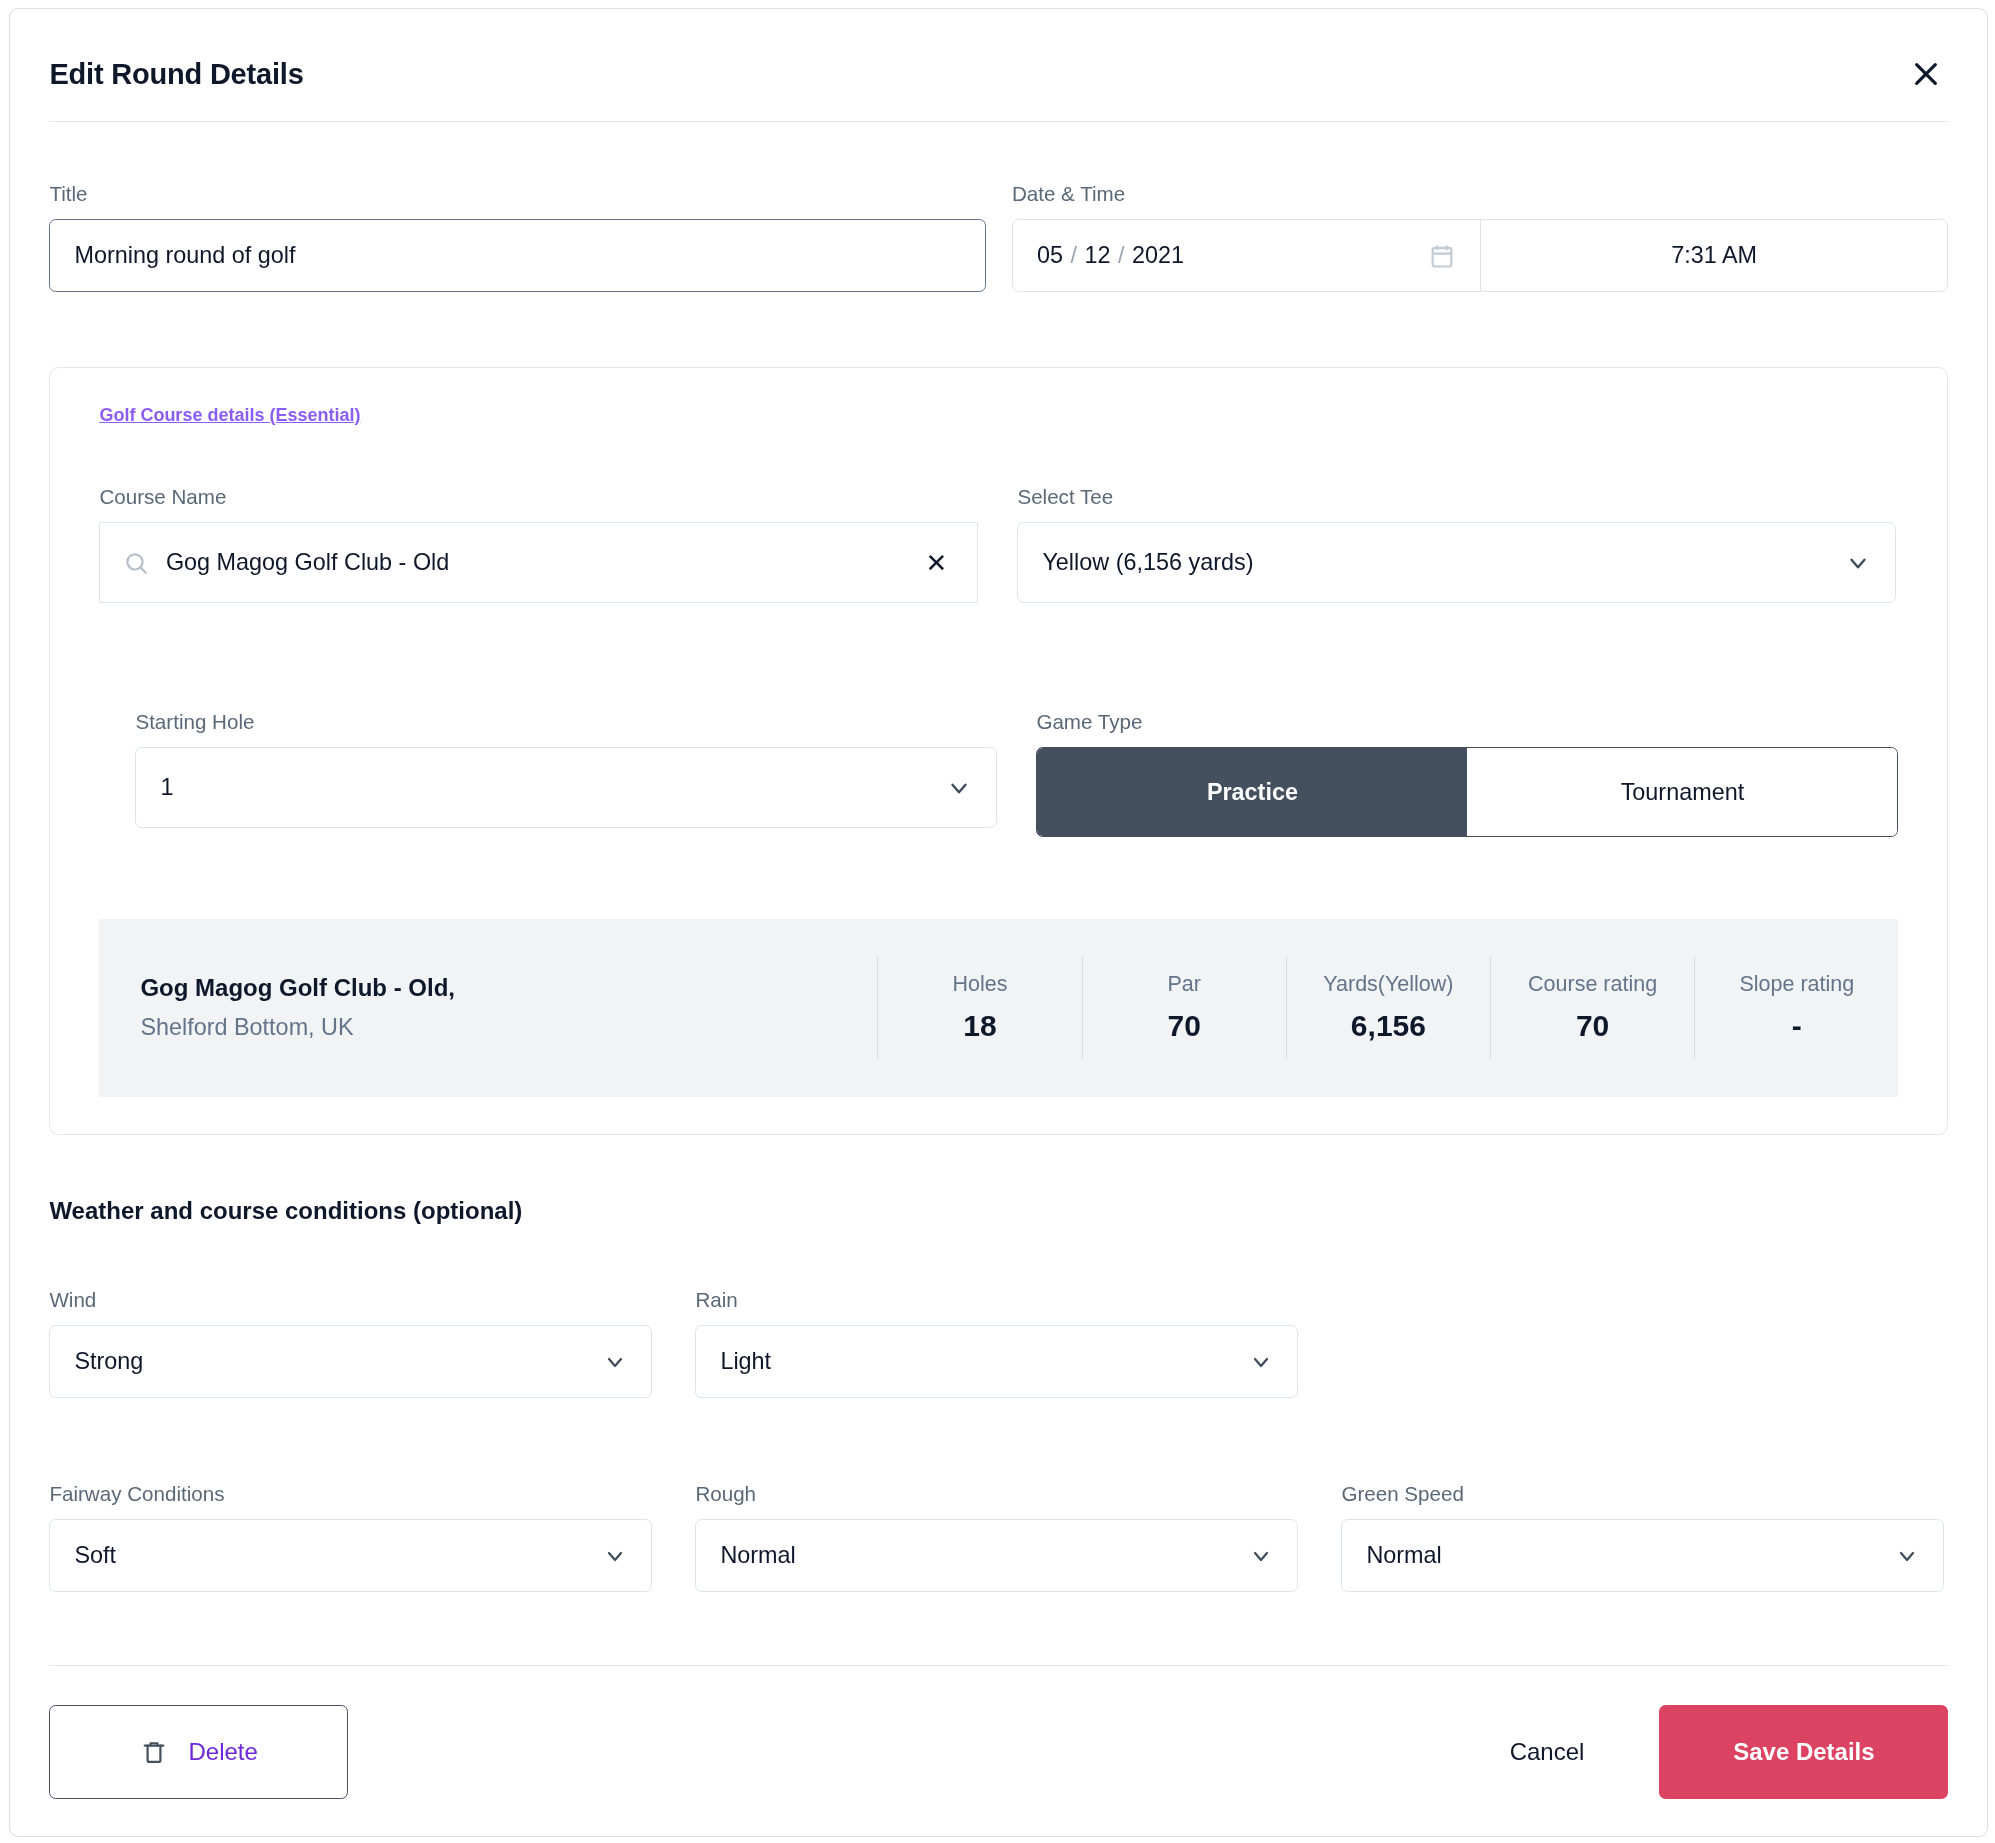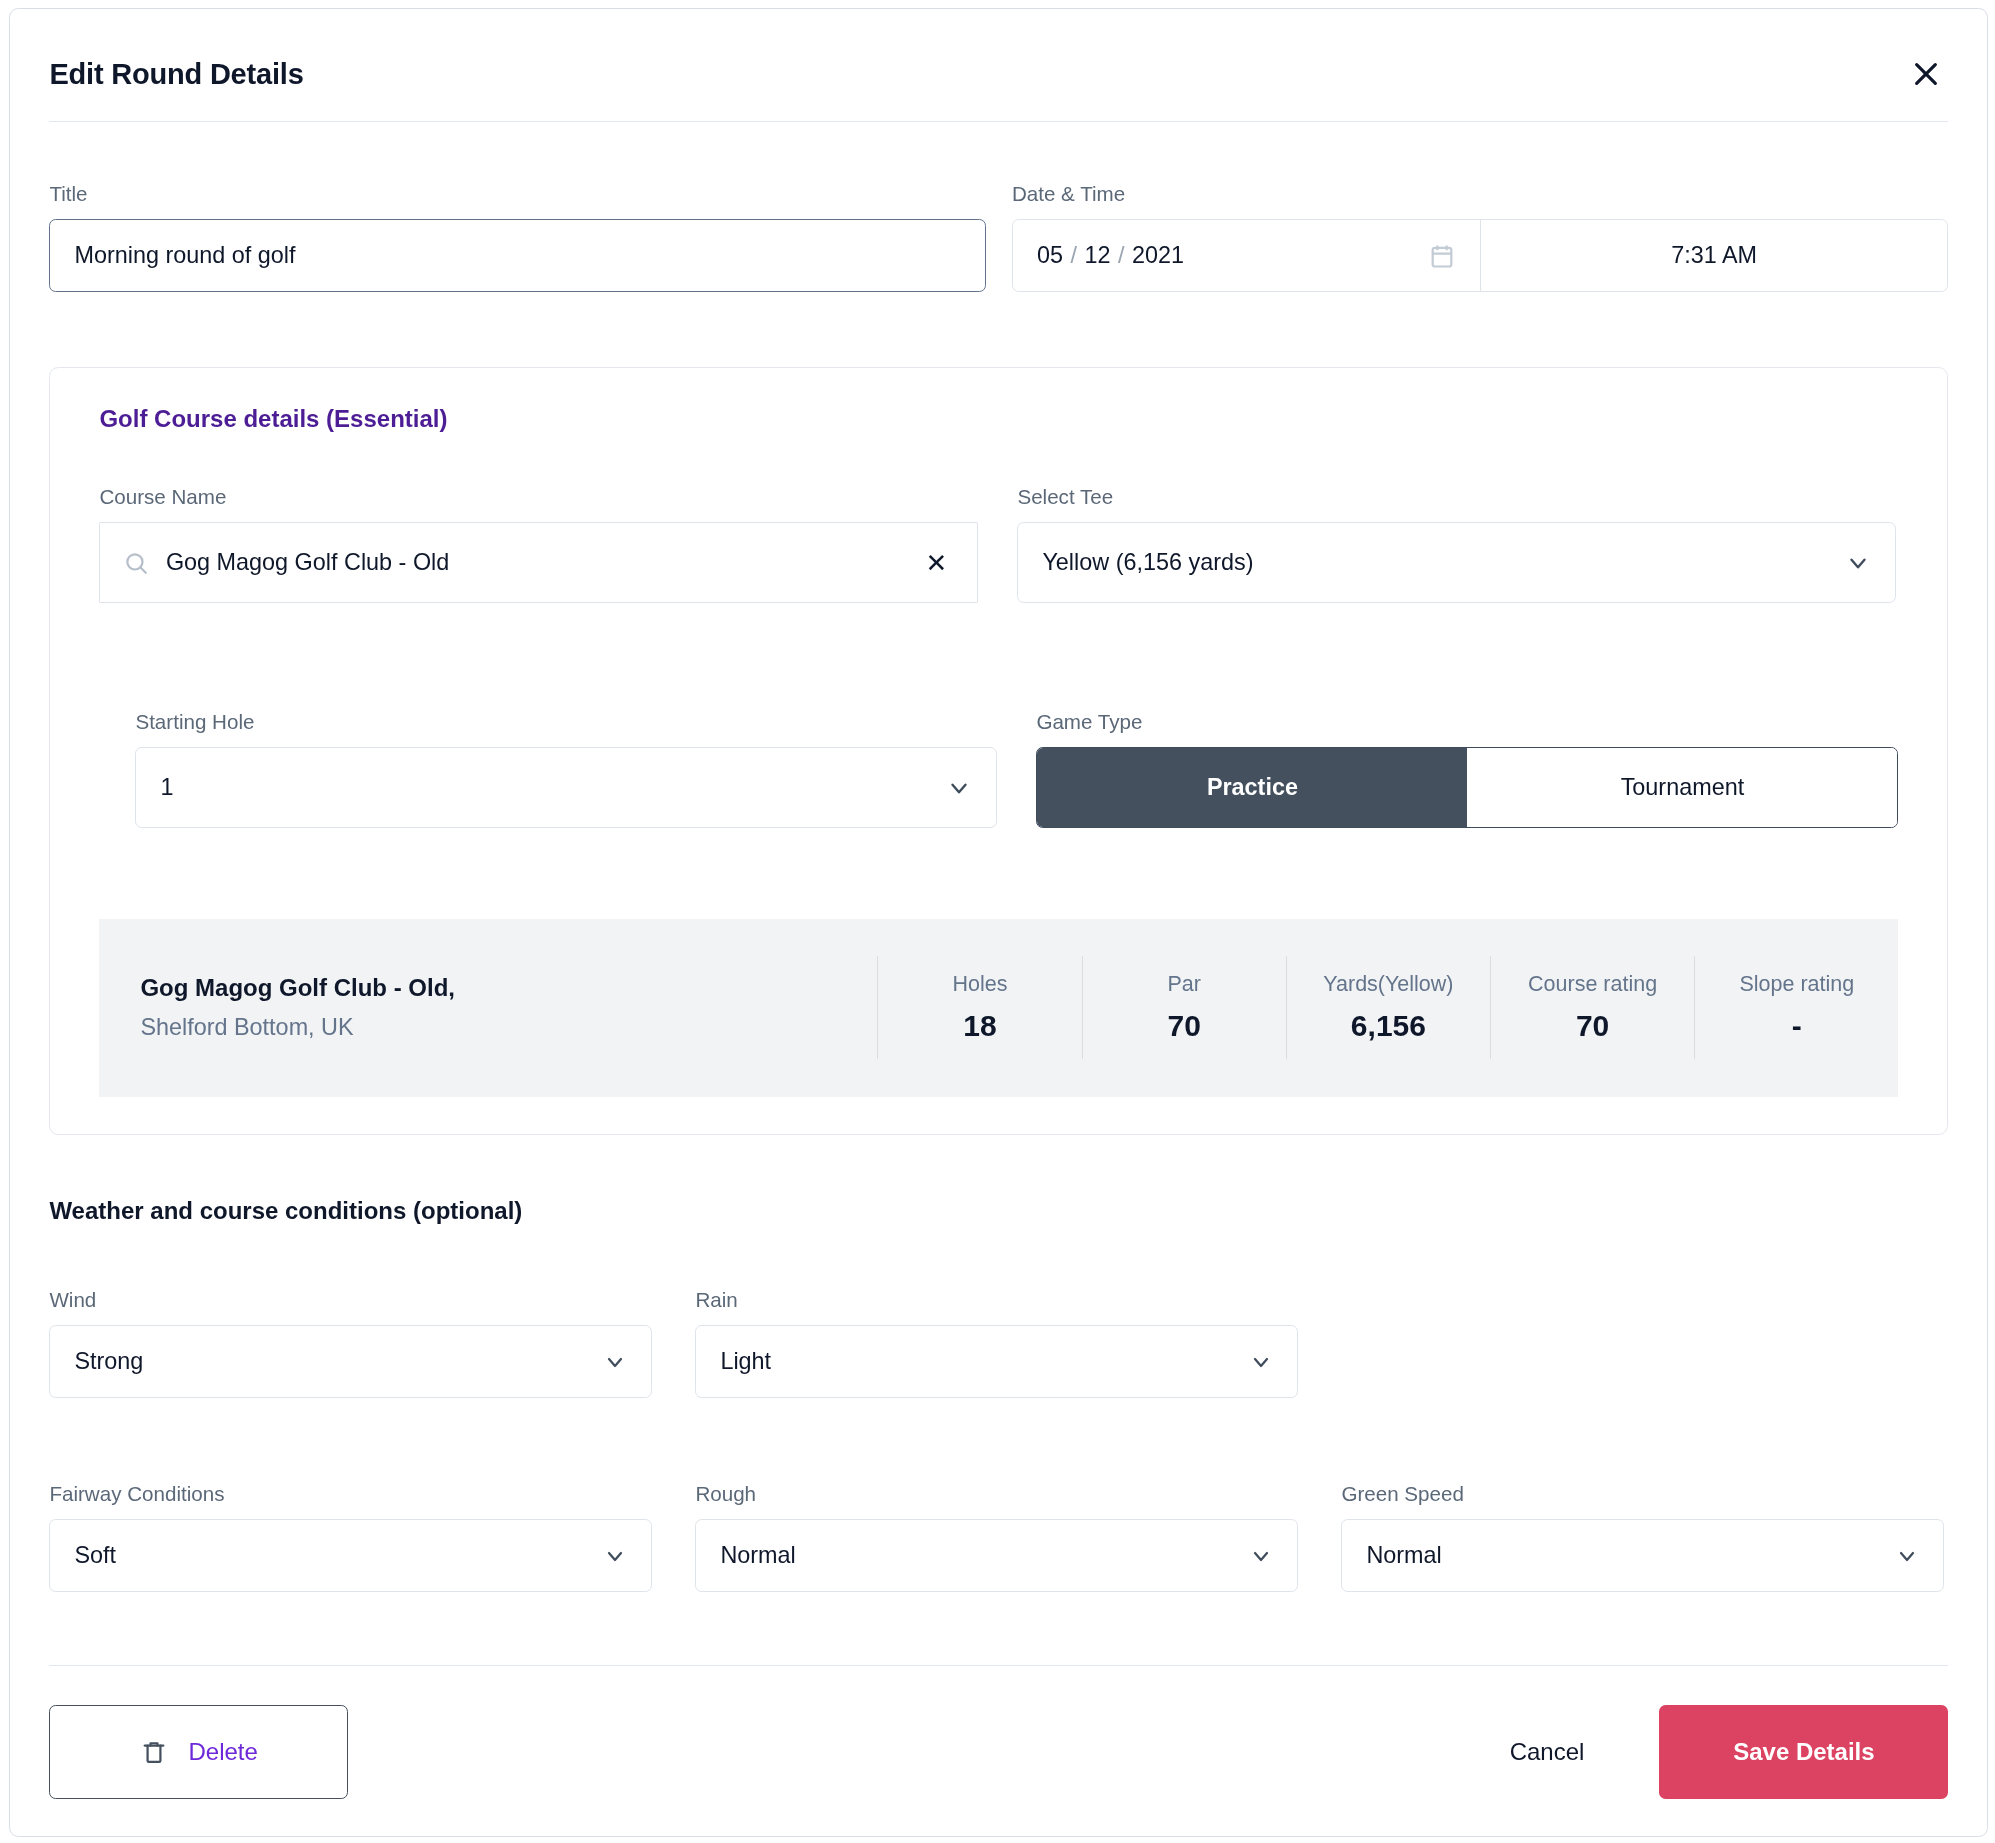--- a/index.html
+++ b/index.html
@@ -151,23 +151,24 @@
     top: 358px;
     height: 768px;
     border: 0.9px solid #e4e8ee;
     border-radius: 9.4px;
     background: #fff;
   }
   .card-heading {
     position: absolute;
     left: 49px;
     top: 37px;
-    font-size: 24px;
+    font-size: 18px;
     font-weight: bold;
-    color: #4c1d95;
+    color: #8b5cf6;
+    text-decoration: underline;
   }
 
   .card-row {
     position: absolute;
     left: 49px;
     right: 49px;
     display: flex;
   }
   .card-row .c-left  { width: 879px; }
   .card-row .c-right { width: 879px; margin-left: 39px; }
@@ -185,21 +186,21 @@
   }
   .search-ico { color: #b5bec9; display: flex; align-items: center; margin-right: 17px; }
   .search-val { flex: 1; font-size: 23.4px; color: #0f172a; }
   .clear-x { color: #0f172a; font-size: 26px; line-height: 1; cursor: pointer; padding: 3.7px 7.5px; }
 
   .sel-tall { height: 81px; }
 
   
   .seg-group {
     display: flex;
-    height: 81px;
+    height: 90px;
     border: 0.9px solid #3f4c5c;
     border-radius: 6.6px;
     overflow: hidden;
   }
   .seg {
     flex: 1;
     display: flex;
     align-items: center;
     justify-content: center;
     font-size: 23.4px;

